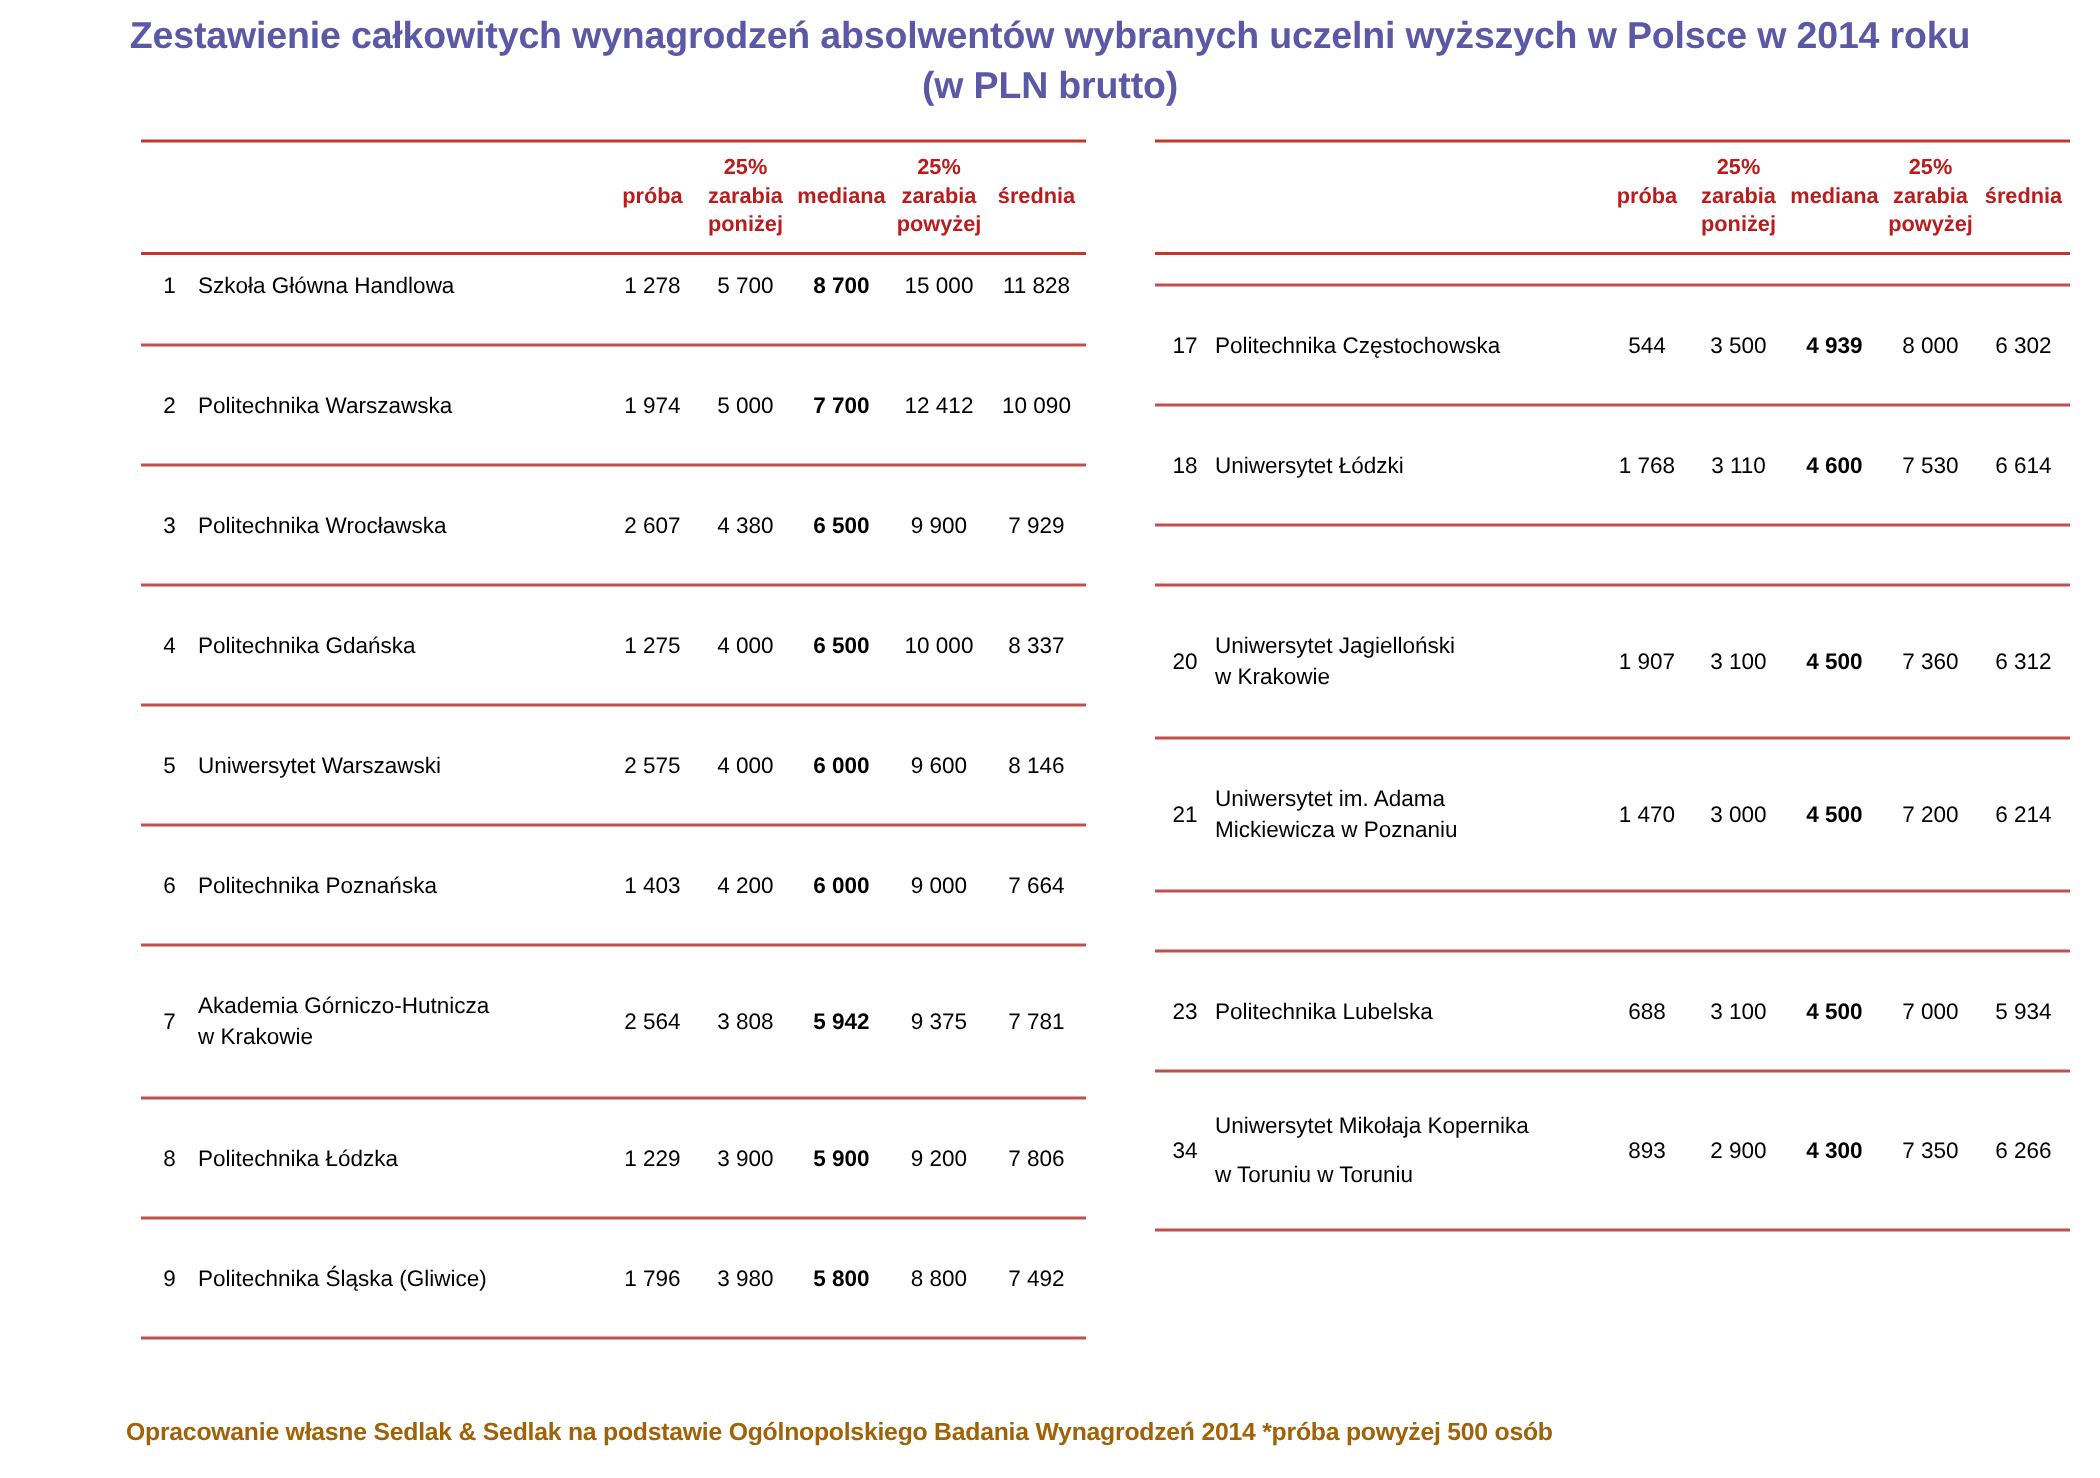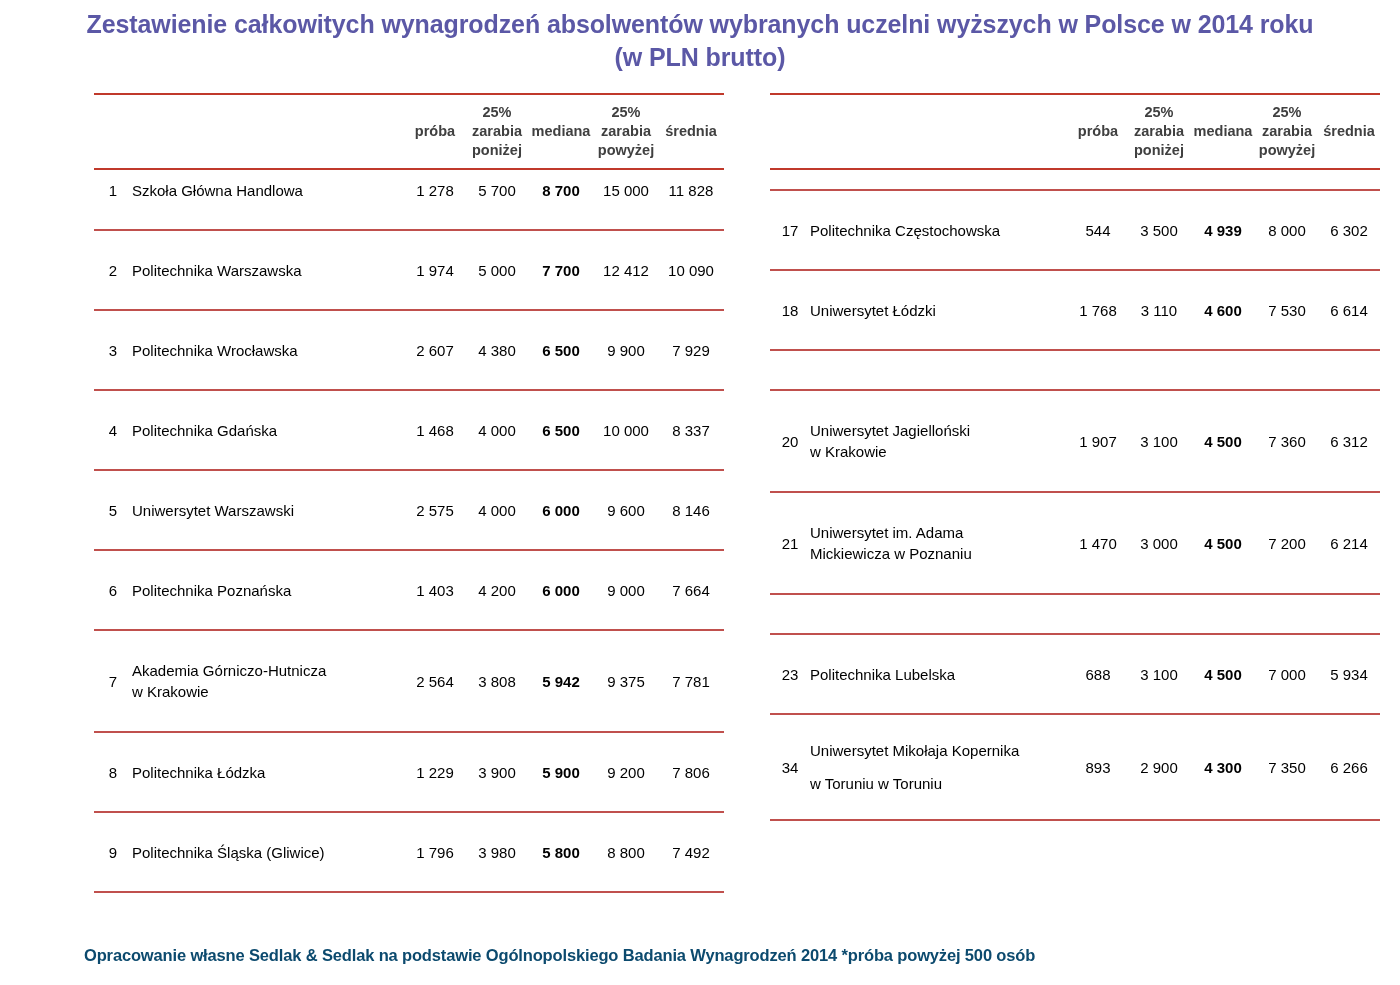--- a/index.html
+++ b/index.html
@@ -63,21 +63,21 @@
   }
   .rule-row .rule {
     display: block;
     height: 2px;
     background: #C0392B;
   }
   .rule-row.thin .rule { height: 1.6px; background: #C0504D; }
 
   
   .hdr th {
-    color: #404040;
+    color: #b91c1c;
     font-weight: bold;
     font-size: 14.5px;
     line-height: 19px;
     text-align: center;
     height: 72px;
     vertical-align: bottom;
     padding-bottom: 7px;
   }
   .hdr th.h-blank { text-align: left; }
   .hdr th .w { display: block; }
@@ -130,21 +130,21 @@
   .table-right col.w-q3   { width: 62px; }
   .table-right col.w-avg  { width: 62px; }
 
   
   .footer {
     position: absolute;
     left: 84px;
     top: 946px;
     font-size: 16.5px;
     font-weight: bold;
-    color: #0c4a6e;
+    color: #a16207;
     letter-spacing: -0.15px;
     white-space: nowrap;
   }
 </style>
 </head>
 <body>
 
 <div class="title-block">
   <div class="title-line">Zestawienie całkowitych wynagrodzeń absolwentów wybranych uczelni wyższych w Polsce w 2014 roku</div>
   <div class="title-line">(w PLN brutto)</div>
@@ -245,21 +245,21 @@
           <tr class="rule-row thin">
             <td colspan="7">
               <span class="rule"></span>
             </td>
           </tr>
           <tr>
             <td class="c-idx">4</td>
             <td class="c-name">
               <span class="ln">Politechnika Gdańska</span>
             </td>
-            <td class="c-num">1 468</td>
+            <td class="c-num">1 275</td>
             <td class="c-num">4 000</td>
             <td class="c-med">6 500</td>
             <td class="c-num">10 000</td>
             <td class="c-num">8 337</td>
           </tr>
           <tr class="rule-row thin">
             <td colspan="7">
               <span class="rule"></span>
             </td>
           </tr>

